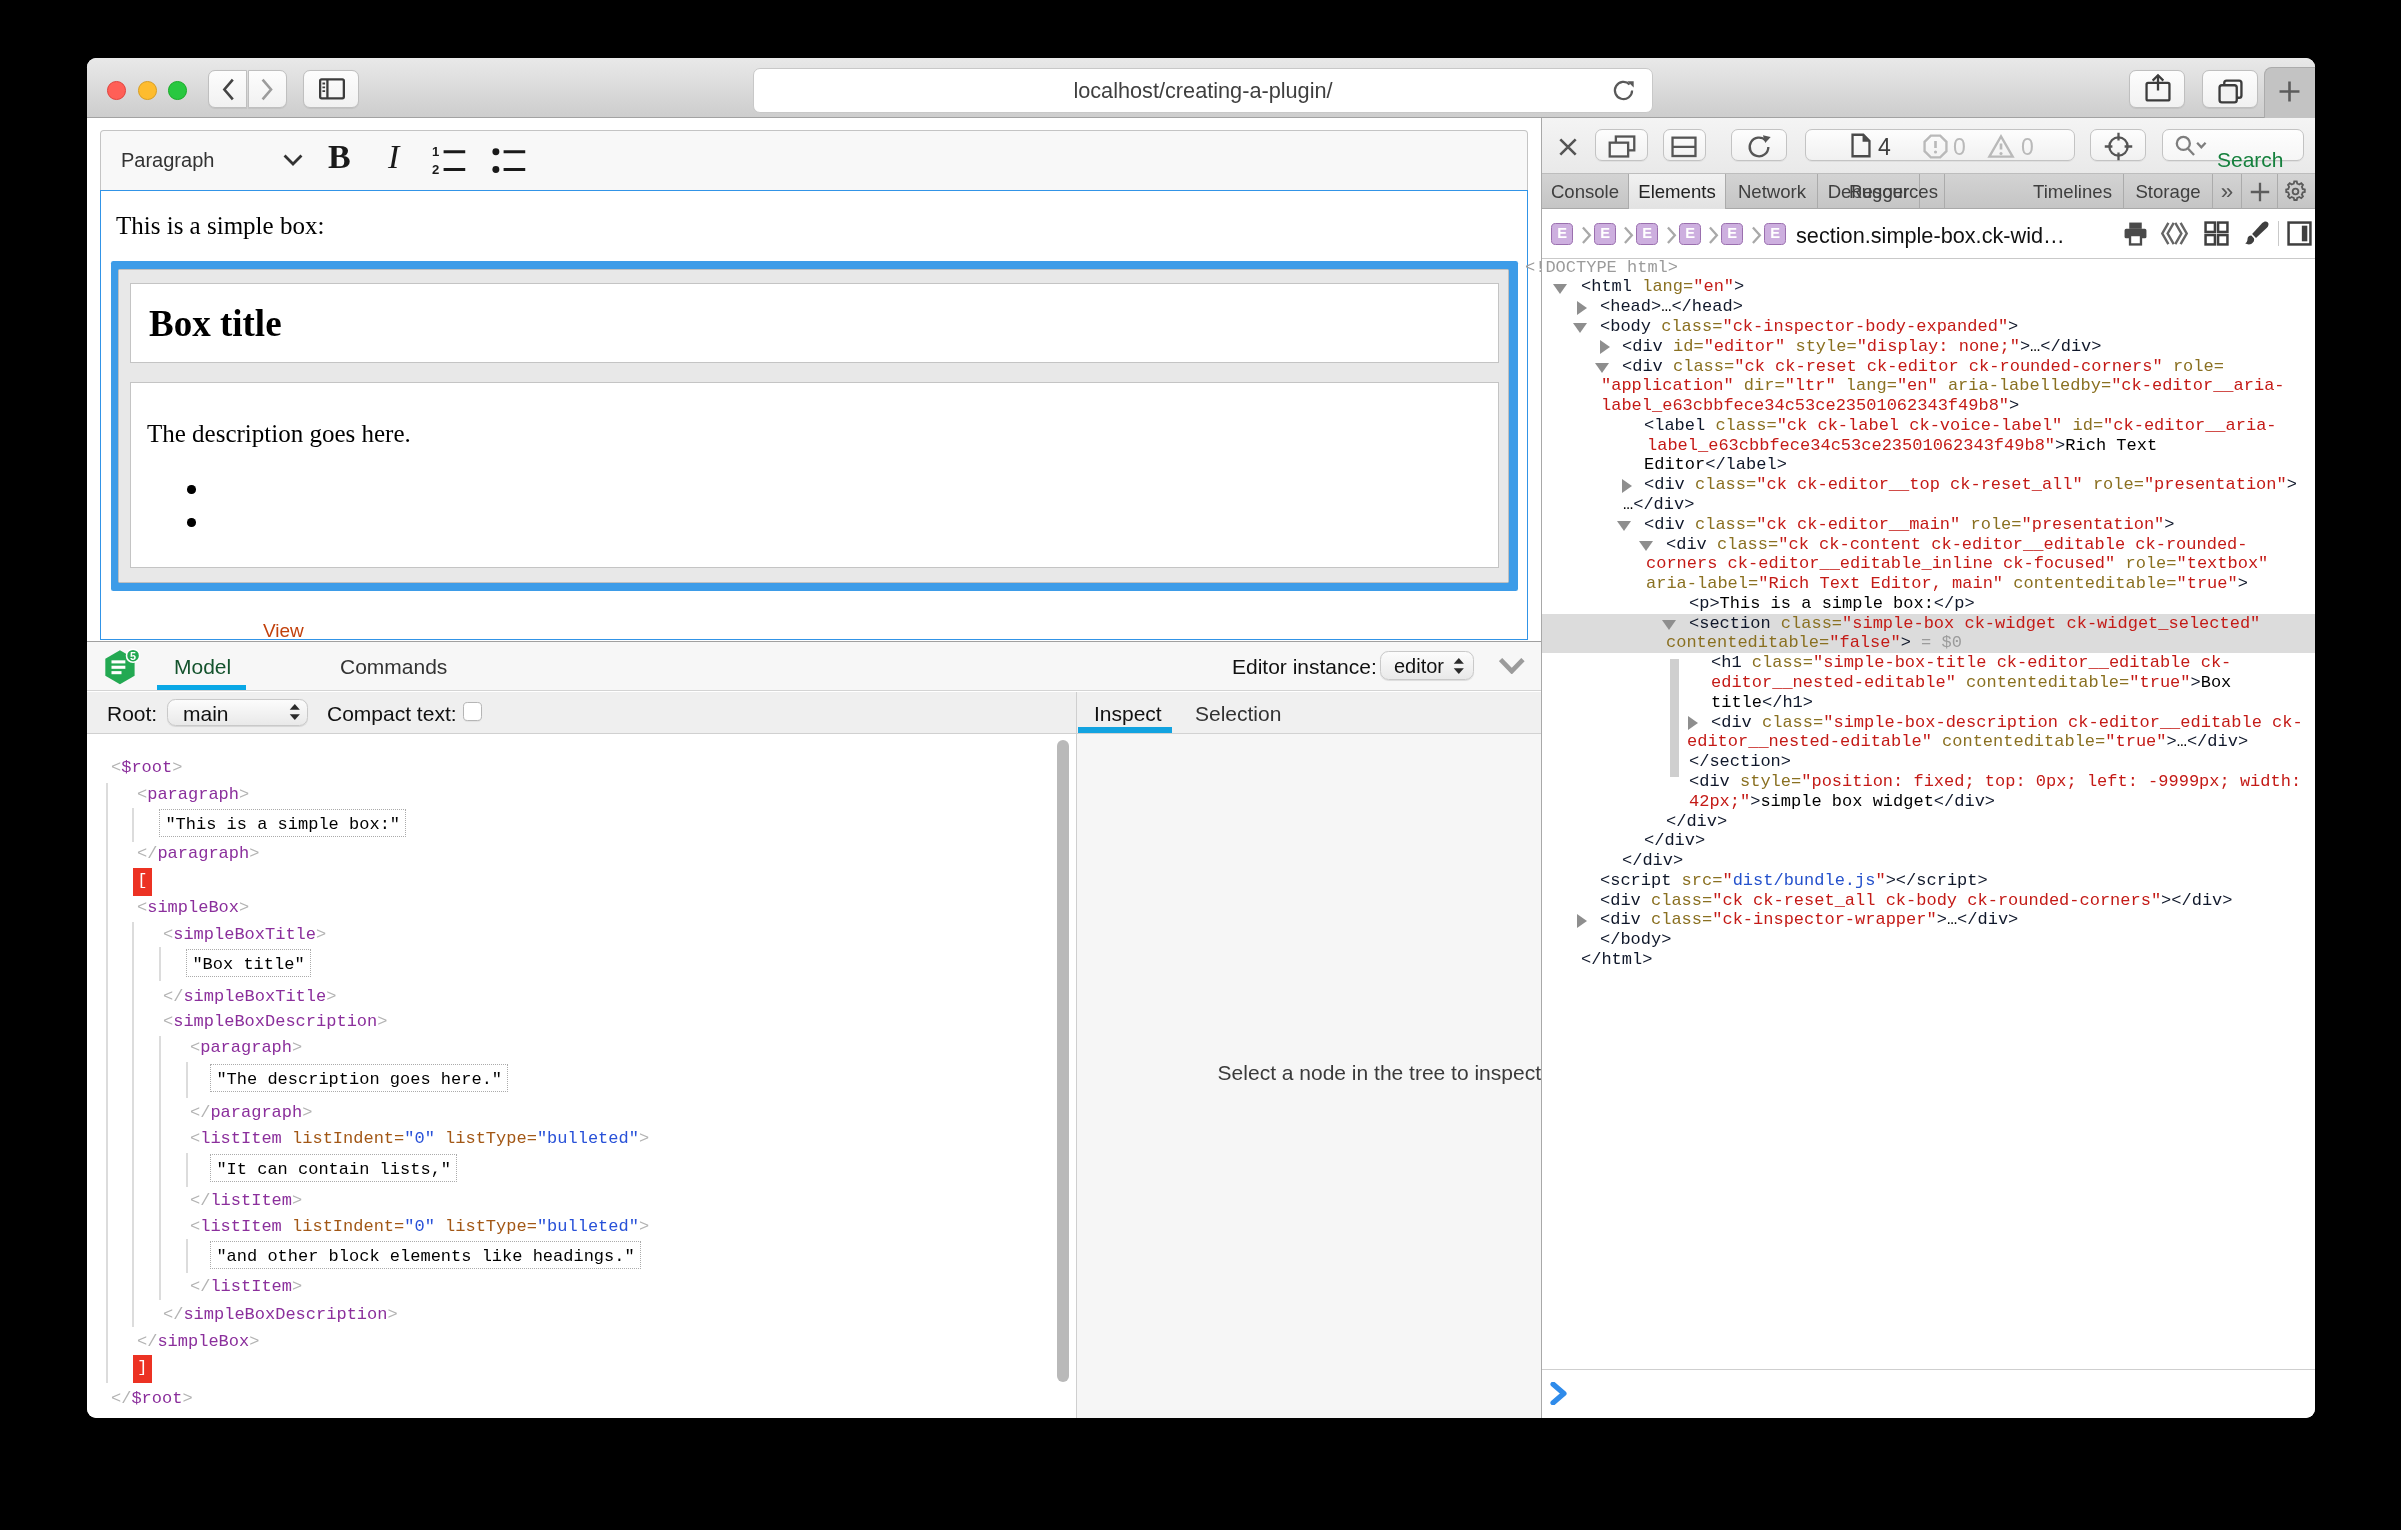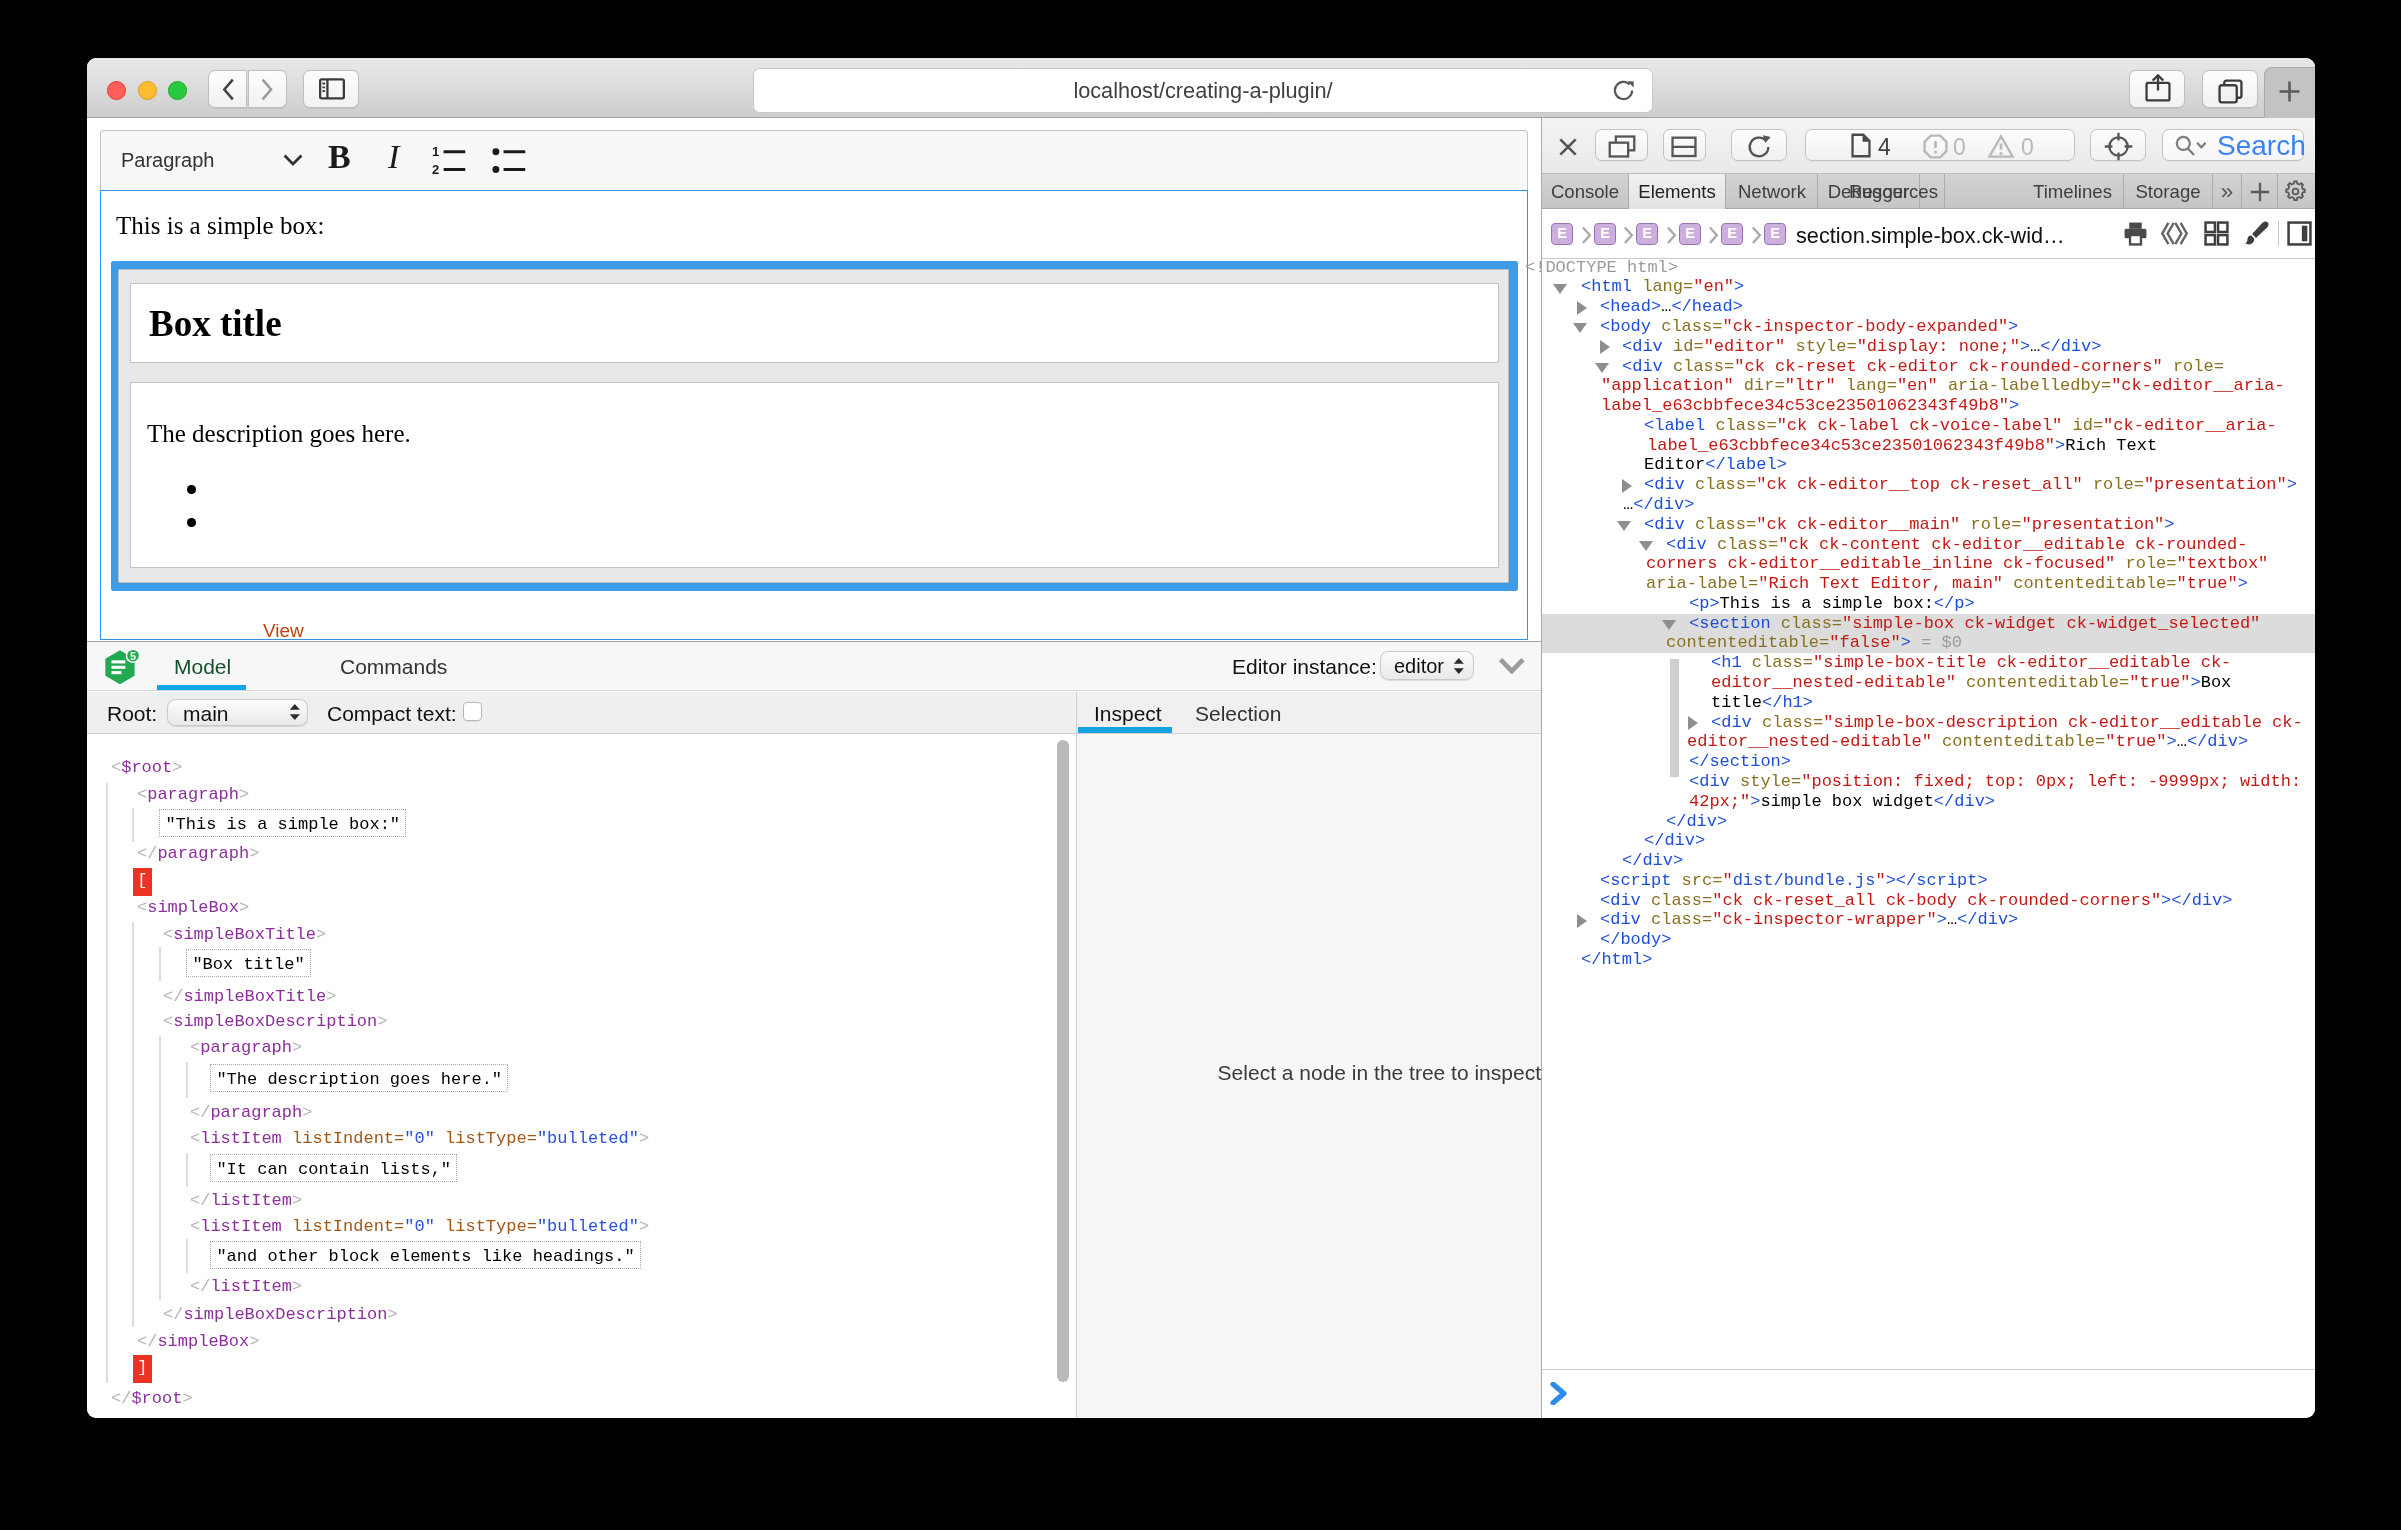--- a/index.html
+++ b/index.html
@@ -8,21 +8,21 @@
 .light{position:absolute;top:81px;width:18.6px;height:18.6px;border-radius:50%}
 .tbtn{position:absolute;top:70px;height:38px;background:linear-gradient(#fdfdfd,#f1f1f1);border:0.8px solid #bfbfbf;border-radius:7px;box-shadow:0 0.8px 0.8px rgba(0,0,0,.07)}
 .dl{position:absolute;font:17px/20px "Liberation Mono",monospace;white-space:pre}
 .ml{position:absolute;font:17px/21px "Liberation Mono",monospace;white-space:pre}
 .mbox{position:absolute;font:17px/20px "Liberation Mono",monospace;white-space:pre;border:1.5px dotted #ababab;background:#fff;padding:4.6px 5.4px 1.5px 5.4px;color:#000}
 .mg{color:#b3b3b3;font-style:normal}
 .mt{color:#8b2f9c;font-style:normal}
 .ma{color:#a25715;font-style:normal}
 .mv{color:#2851d8;font-style:normal}
 .rbm{position:absolute;width:18.6px;height:28px;background:#ec3223;color:#fff;font:17px/26px "Liberation Mono",monospace;text-align:center}
-.T{color:#1d4ed8;font-style:normal}
+.T{color:#0f172a;font-style:normal}
 .A{color:#8a7021;font-style:normal}
 .V{color:#c41a16;font-style:normal}
 .K{color:#000;font-style:normal}
 .G{color:#9b9b9b;font-style:normal}
 .B{color:#2451cc;font-style:normal}
 .tri-d{position:absolute;width:0;height:0;border-left:7px solid transparent;border-right:7px solid transparent;border-top:10px solid #8e8e8e}
 .tri-r{position:absolute;width:0;height:0;border-top:7px solid transparent;border-bottom:7px solid transparent;border-left:10px solid #8e8e8e}
 .selgrad{background:linear-gradient(#fcfcfc,#e9e9e9);border:0.8px solid #c9c9c9;border-radius:8.5px;box-shadow:0 0.8px 0.8px rgba(0,0,0,.1)}
 .ibtn{position:absolute;top:129px;height:32px;background:linear-gradient(#fdfdfd,#f1f1f1);border:0.8px solid #c3c3c3;border-radius:7px;box-shadow:0 0.8px 0.8px rgba(0,0,0,.05)}
 .stab{position:absolute;top:174px;height:35px;border-right:0.8px solid #ababab;color:#3f3f3f;font-size:18.6px;text-align:center;line-height:35px}
@@ -230,21 +230,21 @@
         <line x1="19" y1="27" x2="19" y2="37" stroke="#555" stroke-width="3"></line>
         <line x1="1" y1="19" x2="11" y2="19" stroke="#555" stroke-width="3"></line>
         <line x1="27" y1="19" x2="37" y2="19" stroke="#555" stroke-width="3"></line>
       </svg>
   <div class="ibtn" style="left:2162px;width:142px;background:linear-gradient(#fefefe,#f6f6f6)"></div>
   <svg class="abs" style="left:2174px;top:135px" width="34" height="23" viewBox="0 0 44 30">
         <circle cx="12" cy="11" r="8.5" fill="none" stroke="#7e7e7e" stroke-width="3"></circle>
         <line x1="18" y1="17.5" x2="26" y2="26" stroke="#7e7e7e" stroke-width="3"></line>
         <path d="M30 10 l5.5 6 5.5-6" fill="none" stroke="#7e7e7e" stroke-width="3"></path>
       </svg>
-  <div class="abs" style="left:2217px;top:130px;font-size:28px;color:#3b82f6">Search</div>
+  <div class="abs" style="left:2217px;top:148px;font-size:21px;color:#15803d">Search</div>
 
   <div class="abs" style="left:1542px;top:174px;width:773px;height:35px;background:linear-gradient(#d3d3d3,#c5c5c5);border-bottom:0.8px solid #a9a9a9"></div>
   <div class="stab" style="left:1542px;width:87px">Console</div>
   <div class="stab" style="left:1629px;width:97px;background:linear-gradient(#f1f1f1,#e2e2e2);color:#222">Elements</div>
   <div class="stab" style="left:1727px;width:91px">Network</div>
   <div class="stab" style="left:1818px;width:102px">Debugger</div>
   <div class="stab" style="left:1843px;width:102px">Resources</div>
   <div class="stab" style="left:2022px;width:102px">Timelines</div>
   <div class="stab" style="left:2124px;width:89px">Storage</div>
   <div class="stab" style="left:2213px;width:29px;font-size:22.4px;color:#555">»</div>

